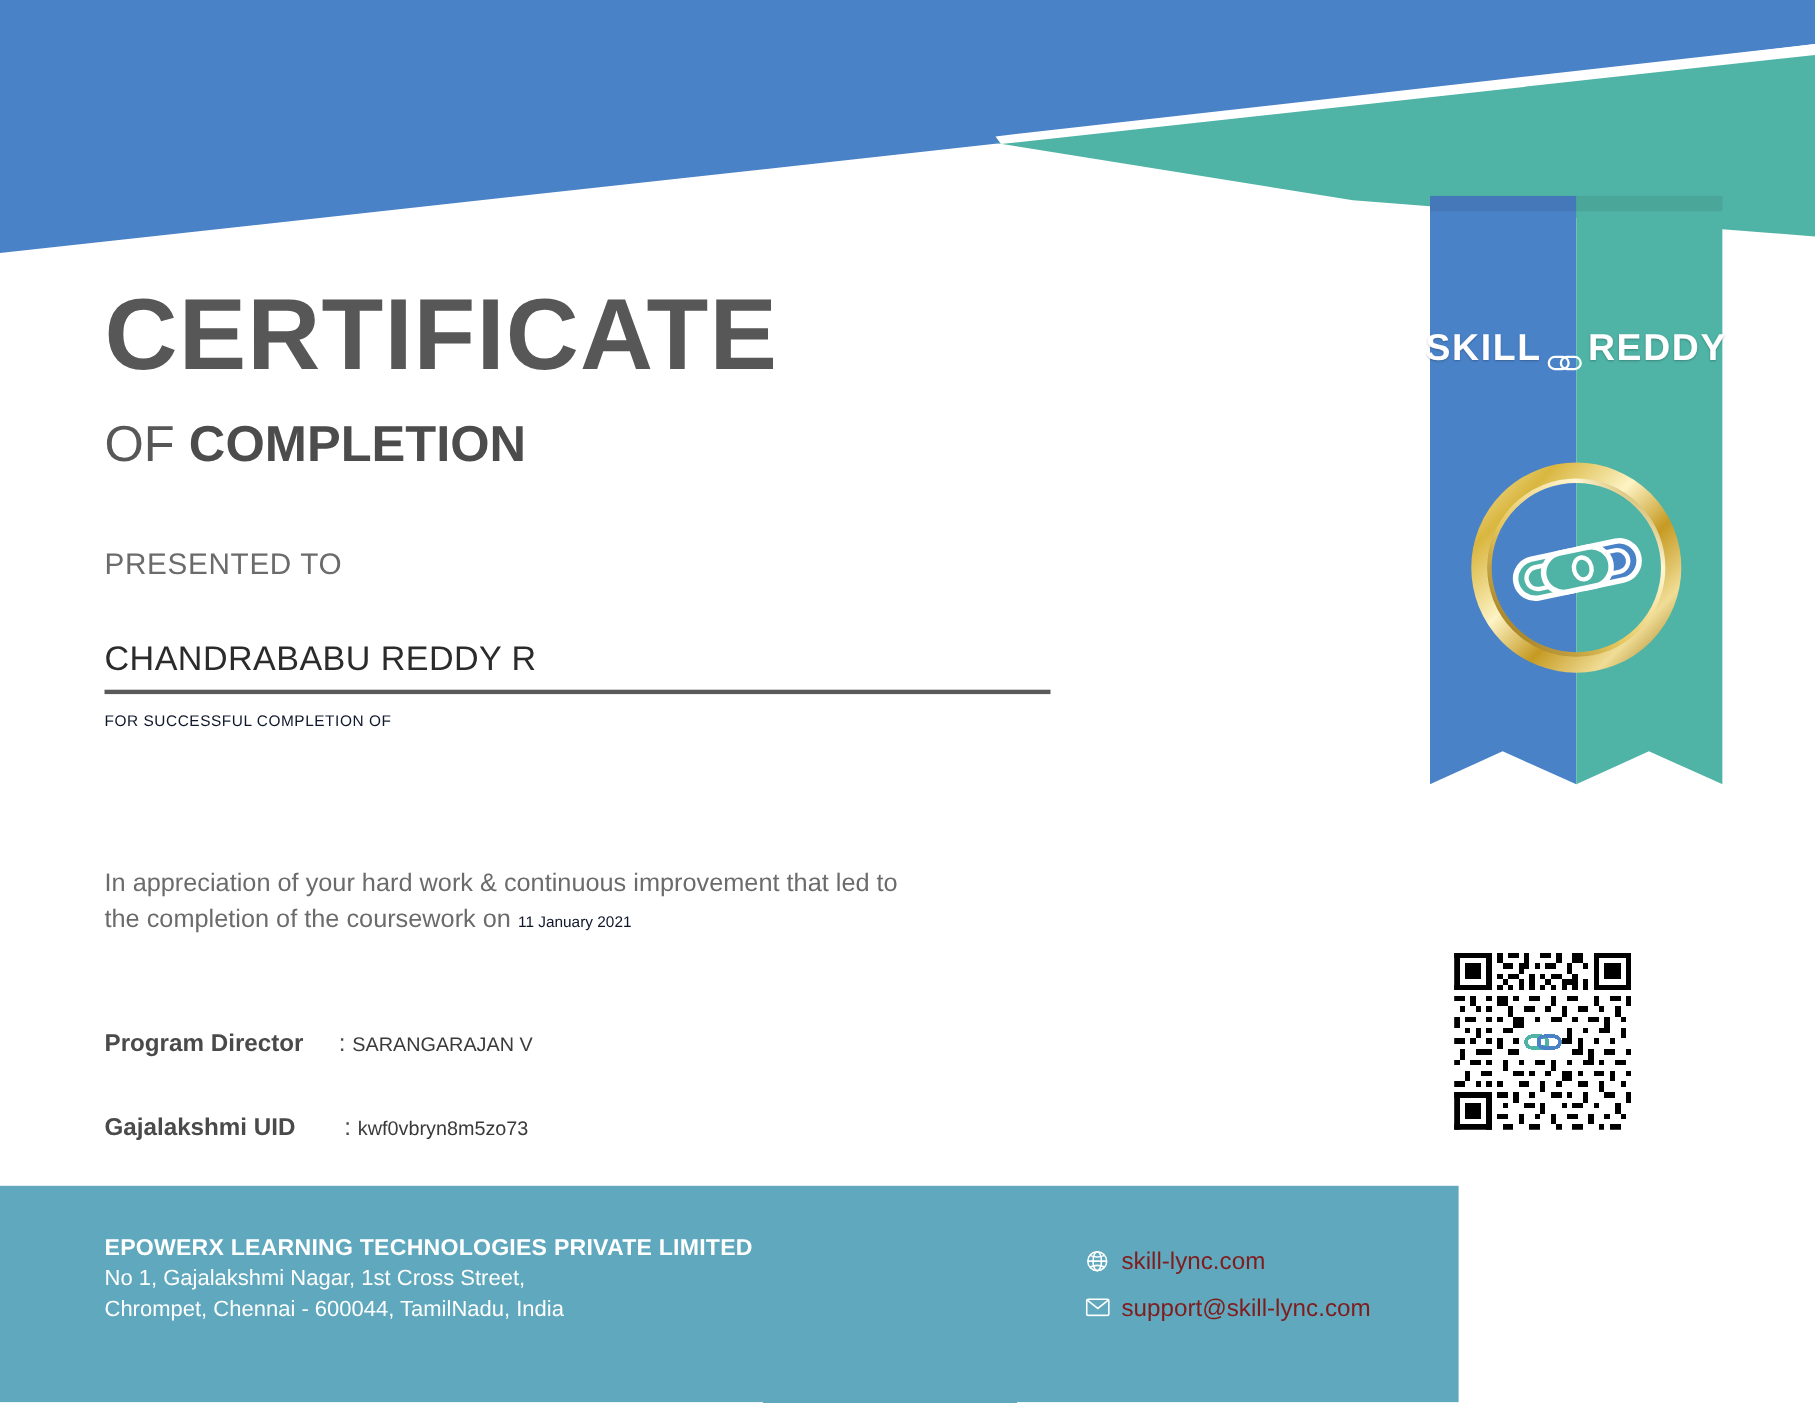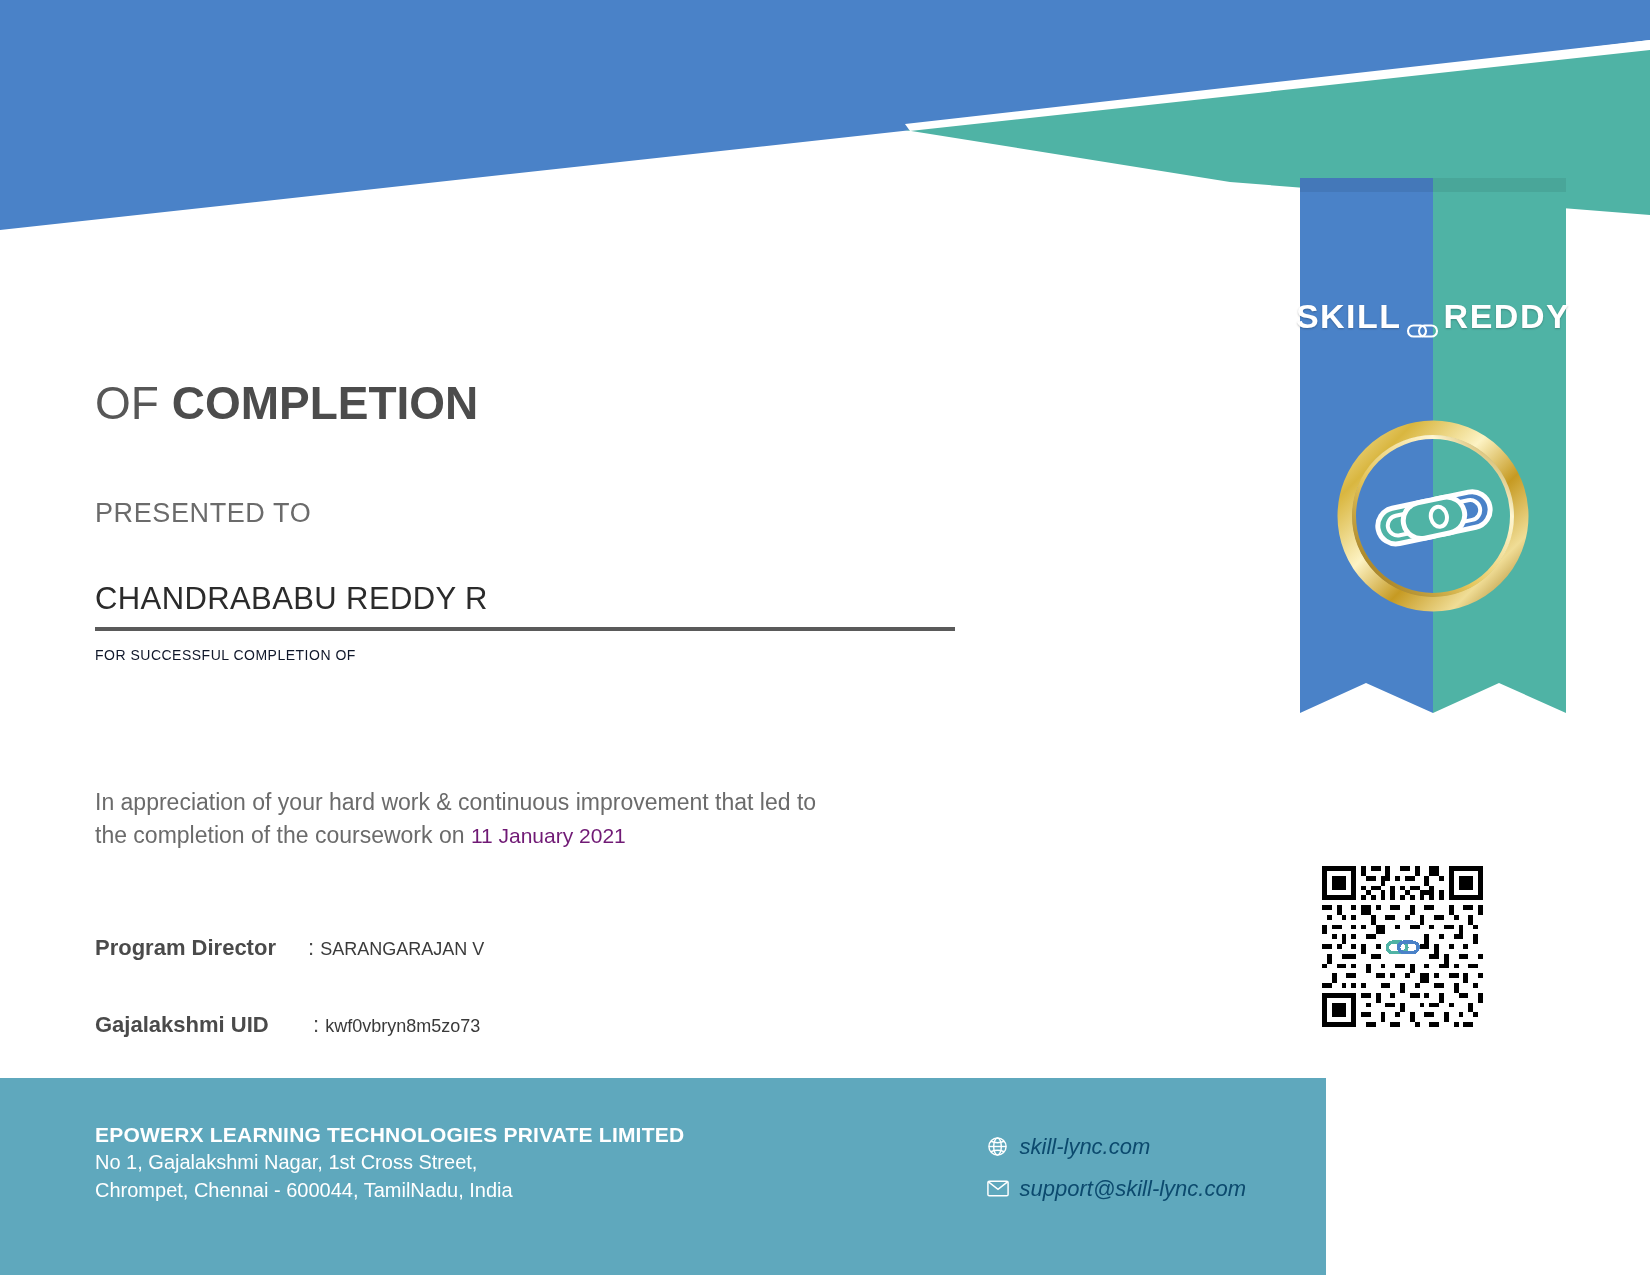--- a/index.html
+++ b/index.html
@@ -38,41 +38,41 @@
     letter-spacing:.4px;}
   .rule{position:absolute;top:627px;left:95px;width:860px;height:4px;background:#5a5a5a;}
 
   .forsuccess{position:absolute;top:647px;left:95px;font-size:14px;color:#0f172a;
     letter-spacing:.5px;}
 
   .course{position:absolute;top:722px;left:95px;font-size:26px;color:#3a3a3a;}
 
   .appreciation{position:absolute;top:786px;left:95px;width:830px;font-size:23px;
     color:#6b6b6b;line-height:1.42;}
-  .appreciation .date{color:#701a75;font-size:21px;}
+  .appreciation .date{color:#0f172a;font-size:14px;}
 
   .meta{position:absolute;left:95px;font-size:22px;color:#4a4a4a;}
   .meta-director{top:935px;}
   .meta-uid{top:1012px;}
   .meta .label{font-weight:bold;color:#4a4a4a;}
   .meta .sep{color:#4a4a4a;}
   .meta .value{color:#3a3a3a;font-size:18px;}
   .meta-director .label{display:inline-block;width:213px;}
   .meta-uid .label{display:inline-block;width:218px;}
 
   
   .qr{position:absolute;top:866px;left:1322px;width:161px;height:161px;background:#ffffff;}
   .qr svg{display:block;}
 
   
   .footer{position:absolute;left:0;bottom:0;width:1326px;height:197px;background:#5fa8bd;}
   .footer-left{position:absolute;left:95px;top:43px;color:#ffffff;}
   .footer-company{font-size:21px;font-weight:bold;letter-spacing:.2px;line-height:1.35;}
   .footer-addr{font-size:20px;line-height:1.38;font-weight:normal;}
-  .footer-right{position:absolute;right:80px;top:48px;color:#0c4a6e;text-align:center;font-style:italic;}
+  .footer-right{position:absolute;right:80px;top:48px;color:#7f1d1d;text-align:center;}
   .fr-row{display:flex;align-items:center;gap:11px;font-size:22px;line-height:1.9;}
   .fr-icon{width:22px;height:22px;display:inline-flex;align-items:center;justify-content:center;}
 </style>
 </head>
 <body>
 
 <div id="cert">
 
   <div class="topdeco">
     <svg width="1650" height="260" viewBox="0 0 1650 260" xmlns="http://www.w3.org/2000/svg">
@@ -132,20 +132,21 @@
         <rect x="40" y="80" width="70" height="36" rx="18" fill="#4fb3a5" stroke="#ffffff" stroke-width="5"></rect>
         <rect x="50" y="88" width="50" height="20" rx="10" fill="none" stroke="#ffffff" stroke-width="4"></rect>
         <rect x="84" y="80" width="70" height="36" rx="18" fill="#4a82c8" stroke="#ffffff" stroke-width="5"></rect>
         <rect x="94" y="88" width="50" height="20" rx="10" fill="none" stroke="#ffffff" stroke-width="4"></rect>
         <path d="M84 80 a18 18 0 0 0 0 36 h26 a18 18 0 0 0 0 -36 z" fill="#4fb3a5" stroke="#ffffff" stroke-width="5"></path>
         <rect x="94" y="88" width="16" height="20" rx="10" fill="none" stroke="#ffffff" stroke-width="4"></rect>
       </g>
     </svg>
   </div>
 
+  <div class="h-cert">CERTIFICATE</div>
   <div class="h-sub">
     <span class="light">OF</span>
     <b>COMPLETION</b>
   </div>
 
   <div class="presented">PRESENTED TO</div>
   <div class="recipient">CHANDRABABU REDDY R</div>
   <div class="rule"></div>
   <div class="forsuccess">FOR SUCCESSFUL COMPLETION OF</div>
 

